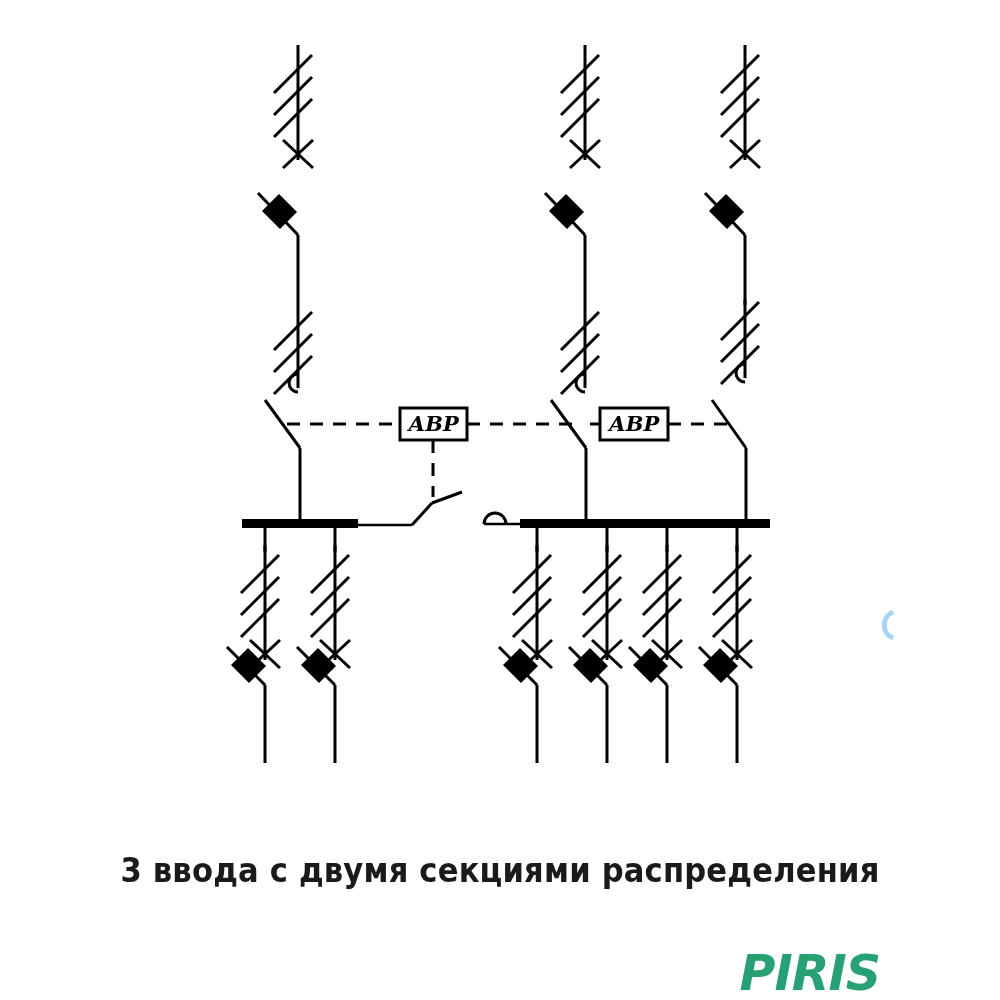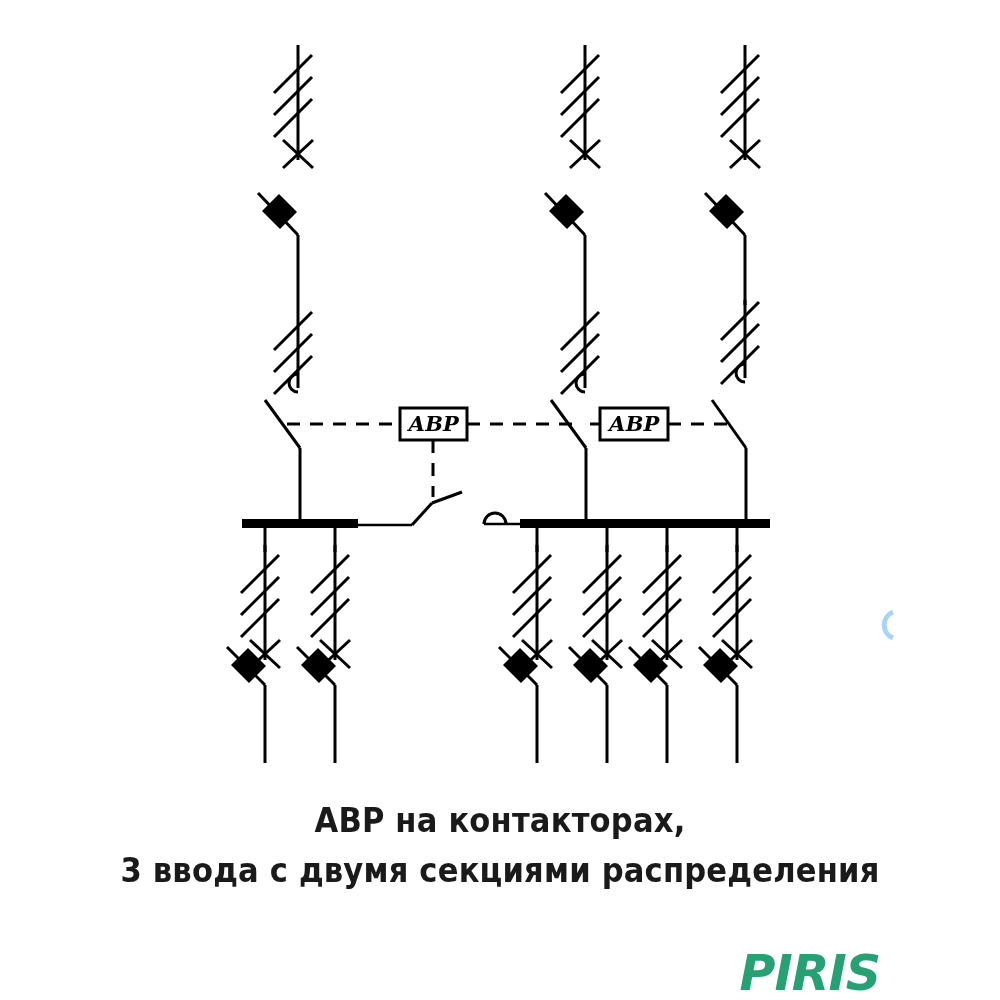--- a/index.html
+++ b/index.html
@@ -216,18 +216,17 @@
         <use href="#cb-sym"></use>
       </g>
       <g transform="translate(737,685)">
         <use href="#contactor-sym"></use>
       </g>
     </g>
 
     <path d="M893,612 a14,14 0 0,0 0,26" fill="none" stroke="#a8d4f7" stroke-width="5"></path>
   </svg>
 
-  <div class="cap-title cap-l1">АВР на контакторах,</div>
   <div class="cap-title cap-l2">3 ввода с двумя секциями распределения</div>
 
   <div class="logo">PIRIS</div>
 
 </div>
 
 </body></html>

